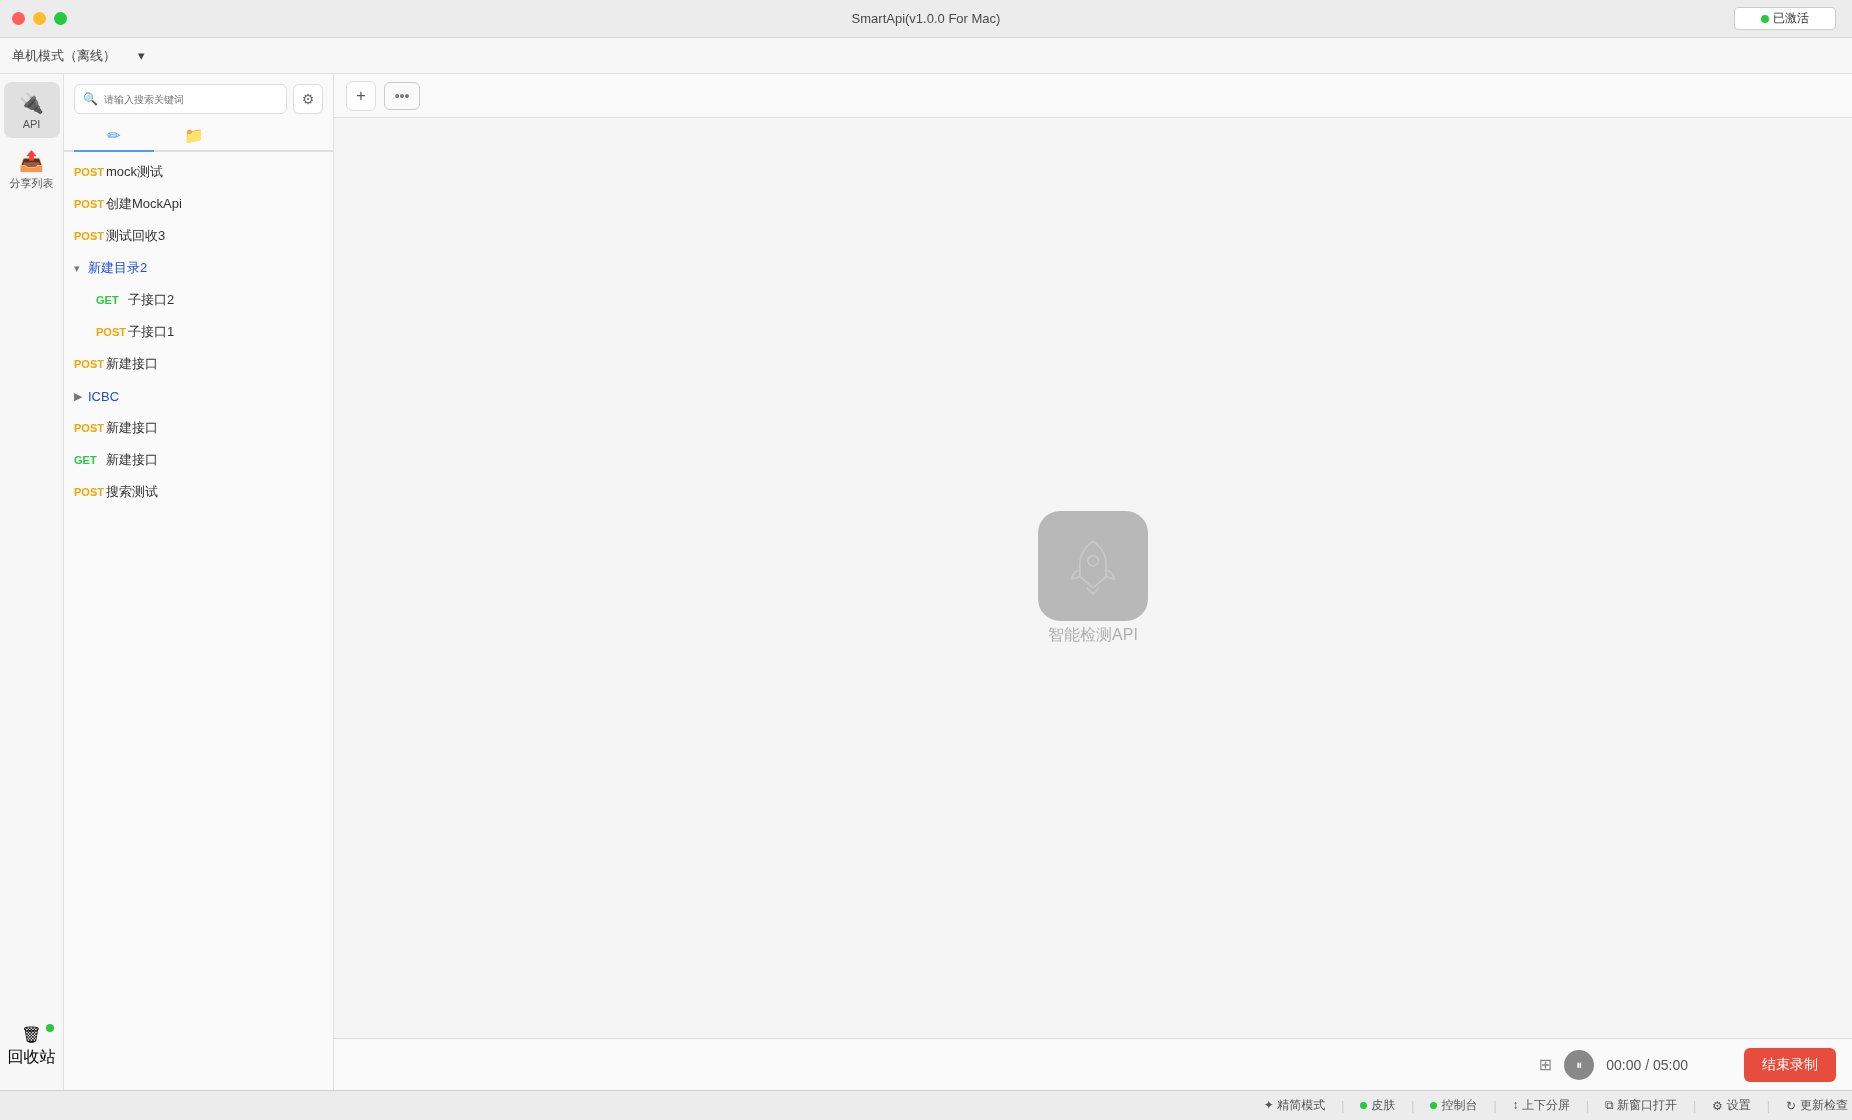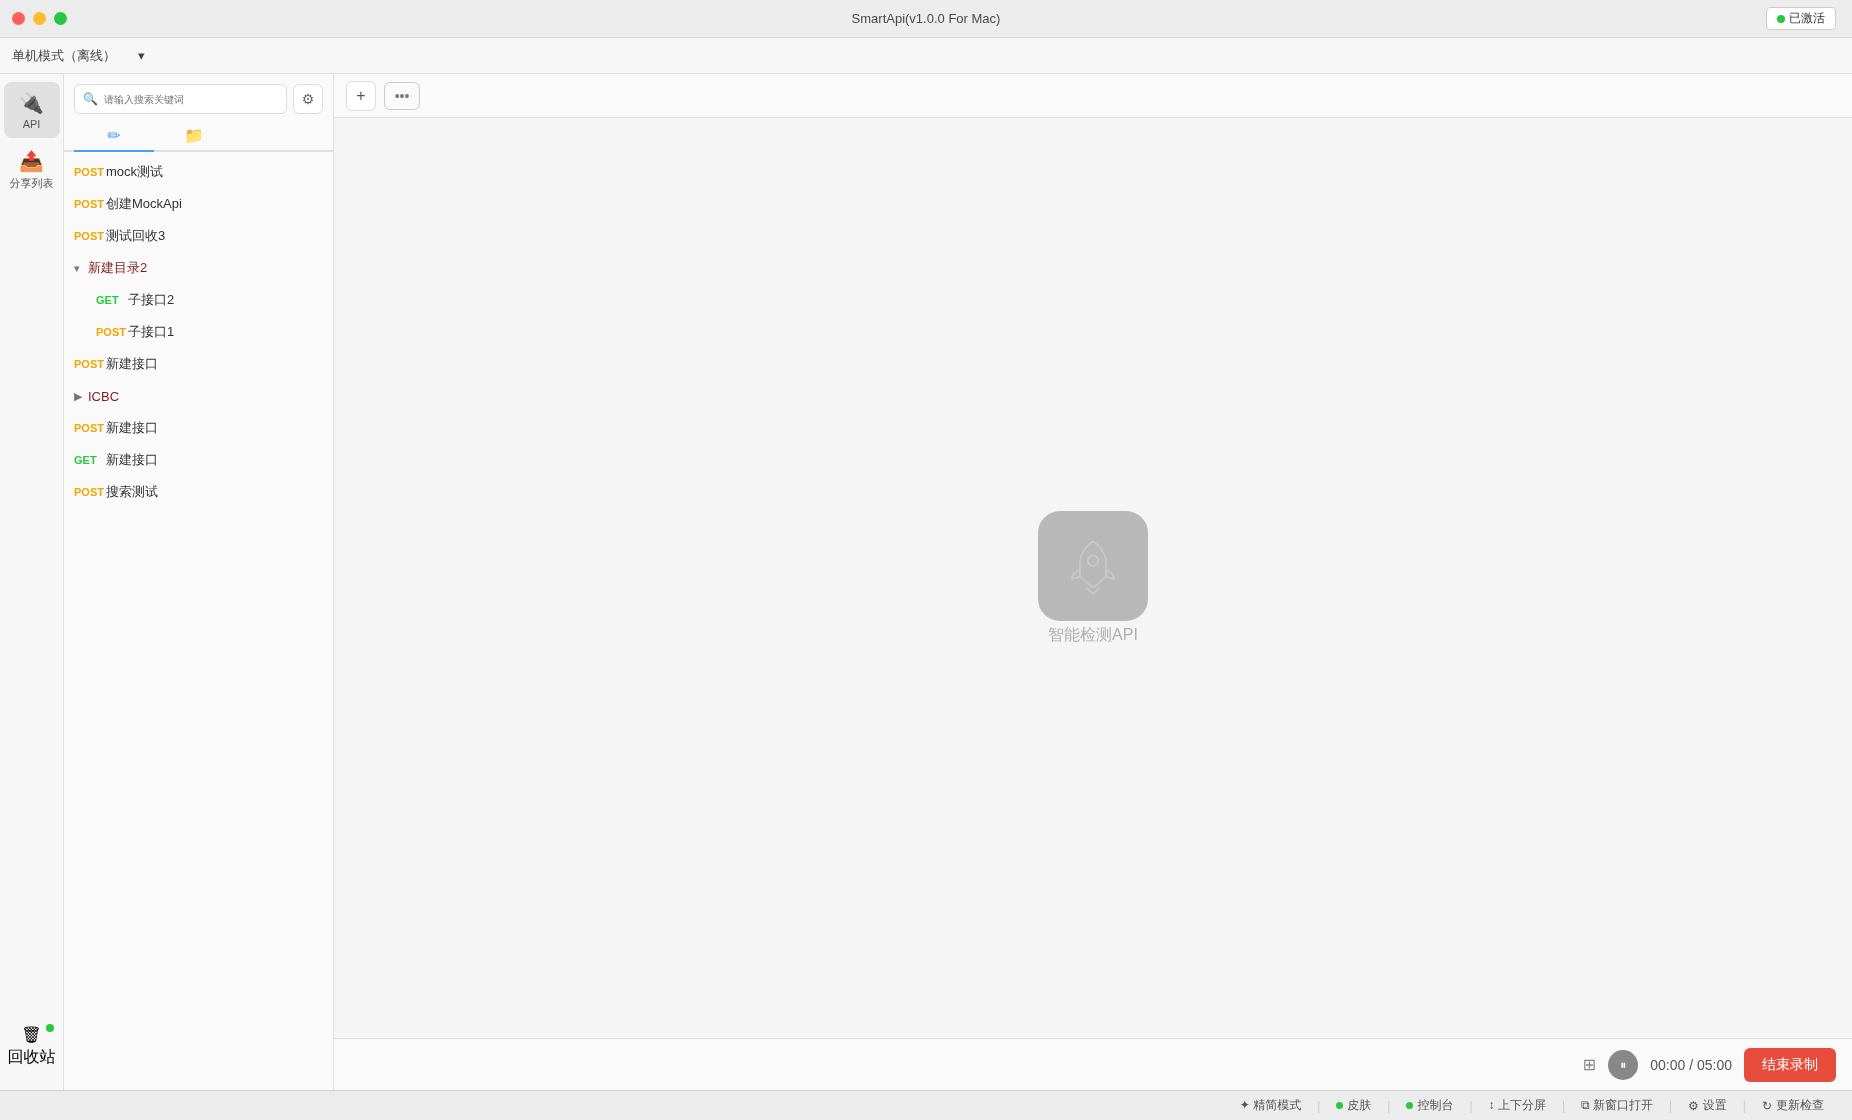--- a/index.html
+++ b/index.html
@@ -49,21 +49,21 @@
       position: absolute;
       right: 16px;
       display: flex;
       align-items: center;
       gap: 8px;
     }
     .activated-btn {
       background: white;
       border: 1px solid #ccc;
       border-radius: 4px;
-      padding: 2px 10px;
+      padding: 2px 26px;
       font-size: 12px;
       color: #333;
       display: flex;
       align-items: center;
       gap: 4px;
     }
     .green-dot {
       width: 8px;
       height: 8px;
       border-radius: 50%;
@@ -258,21 +258,21 @@
       cursor: pointer;
       font-size: 13px;
     }
     .folder-arrow {
       width: 14px;
       color: #777;
       font-size: 11px;
     }
     .folder-name {
       flex: 1;
-      color: #7f1d1d;
+      color: #1d4ed8;
     }
     .folder-actions {
       display: flex;
       align-items: center;
       gap: 4px;
       opacity: 0;
     }
     .folder-add-btn, .folder-more-btn {
       color: #aaa;
       font-size: 13px;
@@ -387,31 +387,32 @@
       color: #555;
     }
     .rec-end-btn {
       background: #e74c3c;
       color: white;
       border: none;
       border-radius: 6px;
       padding: 8px 18px;
       font-size: 14px;
       cursor: pointer;
+      margin-left: 44px;
     }
 
     
     .status-bar {
       height: 30px;
       background: #ececec;
       border-top: 1px solid #d0d0d0;
       display: flex;
       align-items: center;
       justify-content: flex-end;
-      padding: 0 28px;
+      padding: 0 4px;
       gap: 16px;
       font-size: 12px;
       color: #555;
       flex-shrink: 0;
     }
     .status-item {
       display: flex;
       align-items: center;
       gap: 4px;
       cursor: pointer;

